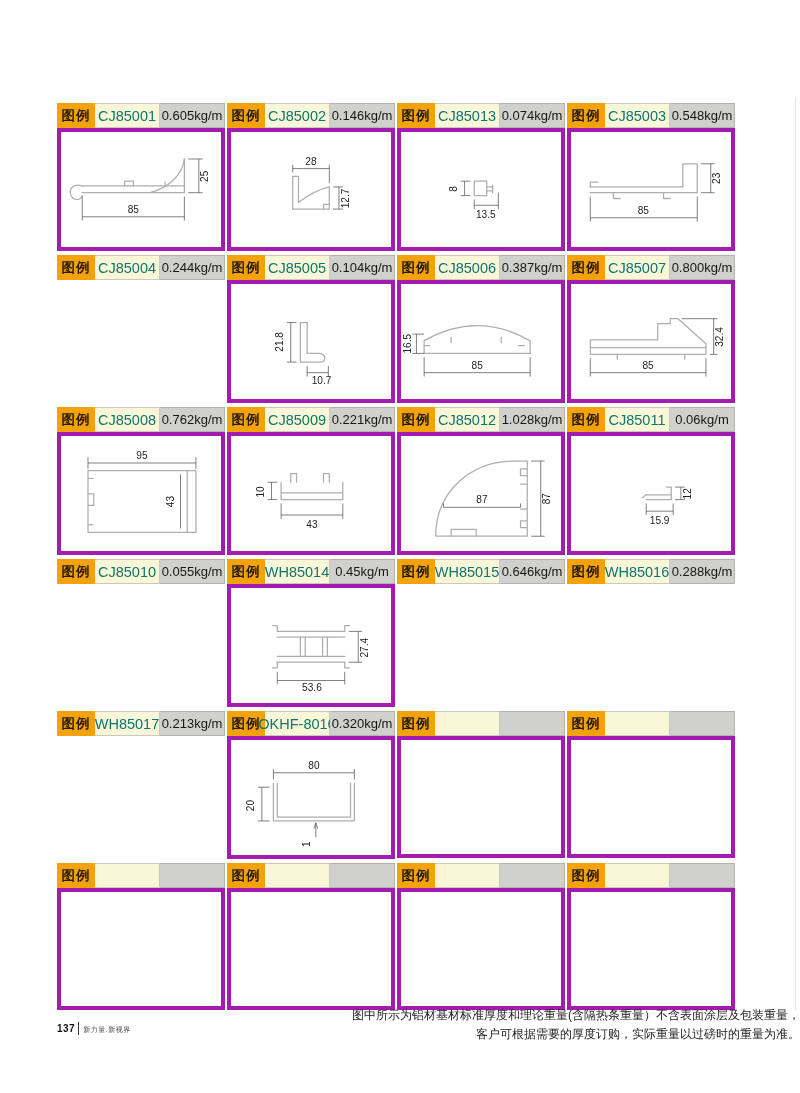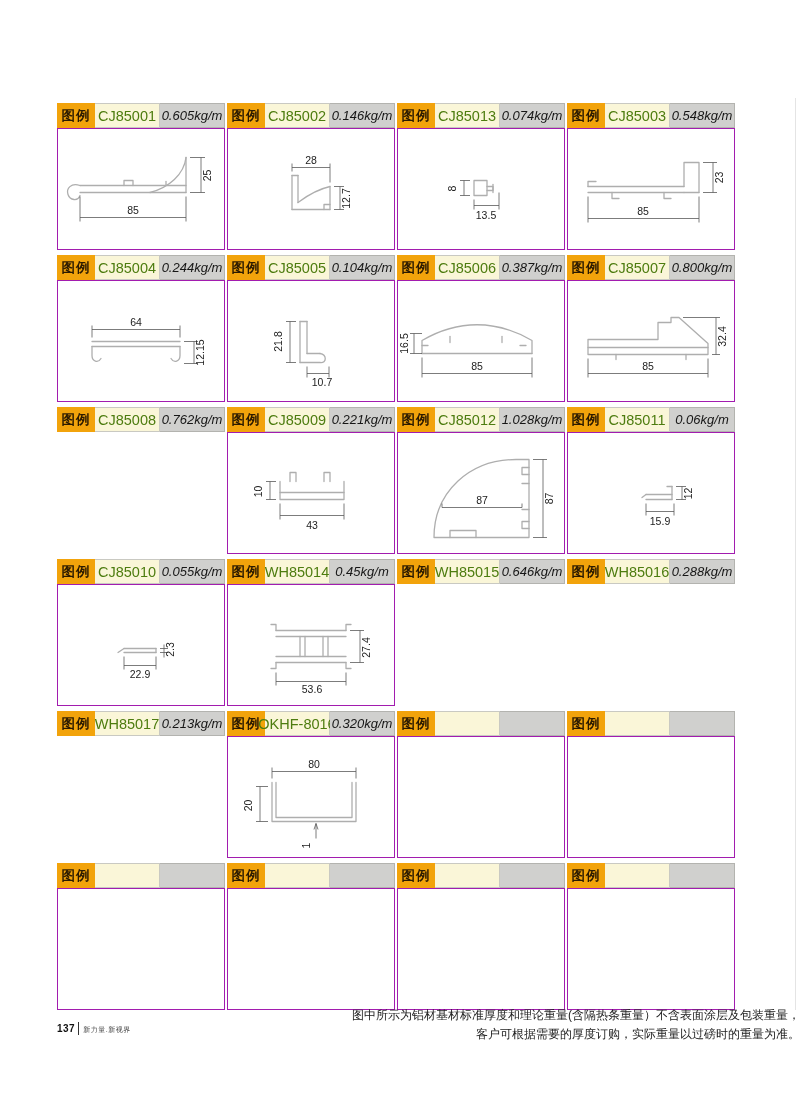--- a/index.html
+++ b/index.html
@@ -16,30 +16,30 @@
   .cell{display:flex;flex-direction:column;box-sizing:border-box;}
   .cell-header{display:flex;height:25px;flex:0 0 25px;}
   .legend-box{
     width:38px;box-sizing:border-box;background:var(--orange,#F2A30B);
     color:#2b1a00;font-weight:bold;font-size:13.5px;letter-spacing:1px;
     display:flex;align-items:center;justify-content:center;
   }
   .model-box{
     width:65px;box-sizing:border-box;background:var(--cream,#FAF6D8);
     border:1px solid #c9c9c2;border-left:none;
-    font-size:14.5px;color:#4d7c0f;
+    font-size:14.5px;color:#0f766e;
     display:flex;align-items:center;justify-content:center;white-space:nowrap;
   }
   .weight-box{
     width:65px;box-sizing:border-box;background:var(--gray,#D0D0CE);
     border:1px solid #b3b3af;border-left:none;
     font-size:13px;color:#161616;
-    display:flex;align-items:center;justify-content:center;white-space:nowrap;font-style:italic;
-  }
-  .cell-body{flex:1;border:1px solid #a21caf;box-sizing:border-box;background:#fff;}
+    display:flex;align-items:center;justify-content:center;white-space:nowrap;
+  }
+  .cell-body{flex:1;border:4px solid #a21caf;box-sizing:border-box;background:#fff;}
   .profile-svg{width:100%;height:100%;display:block;}
   .pl{stroke:#aeaeae;stroke-width:1.3;fill:none;stroke-linecap:round;stroke-linejoin:round;}
   .dl{stroke:#5a5a5a;stroke-width:0.8;fill:none;}
   .dt{fill:#222;font-size:10.5px;font-family:"Liberation Sans",sans-serif;text-anchor:middle;}
   .footnote{
     position:absolute;top:1006px;left:0;width:800px;text-align:right;
     font-size:12px;color:#222;line-height:19px;
   }
   .pagenum{position:absolute;left:57px;top:1022px;display:flex;align-items:center;}
   .pagenum .num{font-size:10px;font-weight:bold;color:#111;letter-spacing:0.5px;}
@@ -155,36 +155,20 @@
         </svg>
       </div>
   </div>
 
   <div class="cell">
     <div class="cell-header">
       <div class="legend-box">图例</div>
       <div class="model-box">CJ85004</div>
       <div class="weight-box">0.244kg/m</div>
     </div>
-    <div class="cell-body">
-        <svg viewBox="0 0 166 119" class="profile-svg">
-          <path d="M34,60 H122" class="pl"></path>
-          <path d="M34,65 H122" class="pl"></path>
-          <path d="M34,65 v9 c0,6 6,8 9,3" class="pl"></path>
-          <path d="M122,65 v9 c0,6 -6,8 -9,3" class="pl"></path>
-          <path d="M34,56 V44" class="dl"></path>
-          <path d="M122,56 V44" class="dl"></path>
-          <path d="M34,48 H122" class="dl"></path>
-          <path d="M126,60 H140" class="dl"></path>
-          <path d="M126,82 H140" class="dl"></path>
-          <path d="M136,60 V82" class="dl"></path>
-          <text x="78" y="44" class="dt">64</text>
-          <text x="146" y="71" transform="rotate(-90 146 71)" class="dt">12.15</text>
-        </svg>
-      </div>
   </div>
 
   <div class="cell">
     <div class="cell-header">
       <div class="legend-box">图例</div>
       <div class="model-box">CJ85005</div>
       <div class="weight-box">0.104kg/m</div>
     </div>
     <div class="cell-body">
         <svg viewBox="0 0 166 119" class="profile-svg">
@@ -254,20 +238,35 @@
         </svg>
       </div>
   </div>
 
   <div class="cell">
     <div class="cell-header">
       <div class="legend-box">图例</div>
       <div class="model-box">CJ85008</div>
       <div class="weight-box">0.762kg/m</div>
     </div>
+    <div class="cell-body">
+        <svg viewBox="0 0 166 119" class="profile-svg">
+          <path d="M28,36 H140 V100 H28 Z" class="pl"></path>
+          <path d="M131,36 V100" class="pl"></path>
+          <path d="M28,60 h6 v12 h-6" class="pl"></path>
+          <path d="M28,44 h5" class="pl"></path>
+          <path d="M28,92 h5" class="pl"></path>
+          <path d="M28,34 V22" class="dl"></path>
+          <path d="M140,34 V22" class="dl"></path>
+          <path d="M28,28 H140" class="dl"></path>
+          <path d="M124,40 V96" class="dl"></path>
+          <text x="84" y="24" class="dt">95</text>
+          <text x="117" y="68" transform="rotate(-90 117 68)" class="dt">43</text>
+        </svg>
+      </div>
   </div>
 
   <div class="cell">
     <div class="cell-header">
       <div class="legend-box">图例</div>
       <div class="model-box">CJ85009</div>
       <div class="weight-box">0.221kg/m</div>
     </div>
     <div class="cell-body">
         <svg viewBox="0 0 166 119" class="profile-svg">
@@ -337,36 +336,20 @@
         </svg>
       </div>
   </div>
 
   <div class="cell">
     <div class="cell-header">
       <div class="legend-box">图例</div>
       <div class="model-box">CJ85010</div>
       <div class="weight-box">0.055kg/m</div>
     </div>
-    <div class="cell-body">
-        <svg viewBox="0 0 166 119" class="profile-svg">
-          <path d="M66,63 H98" class="pl"></path>
-          <path d="M66,67 H98" class="pl"></path>
-          <path d="M66,63 l-6,4" class="pl"></path>
-          <path d="M98,63 v4" class="pl"></path>
-          <path d="M102,63 H110" class="dl"></path>
-          <path d="M102,67 H110" class="dl"></path>
-          <path d="M106,59 V72" class="dl"></path>
-          <path d="M66,71 V84" class="dl"></path>
-          <path d="M98,71 V84" class="dl"></path>
-          <path d="M66,80 H98" class="dl"></path>
-          <text x="116" y="64" transform="rotate(-90 116 64)" class="dt">2.3</text>
-          <text x="82" y="92" class="dt">22.9</text>
-        </svg>
-      </div>
   </div>
 
   <div class="cell">
     <div class="cell-header">
       <div class="legend-box">图例</div>
       <div class="model-box">WH85014</div>
       <div class="weight-box">0.45kg/m</div>
     </div>
     <div class="cell-body">
         <svg viewBox="0 0 166 119" class="profile-svg">

